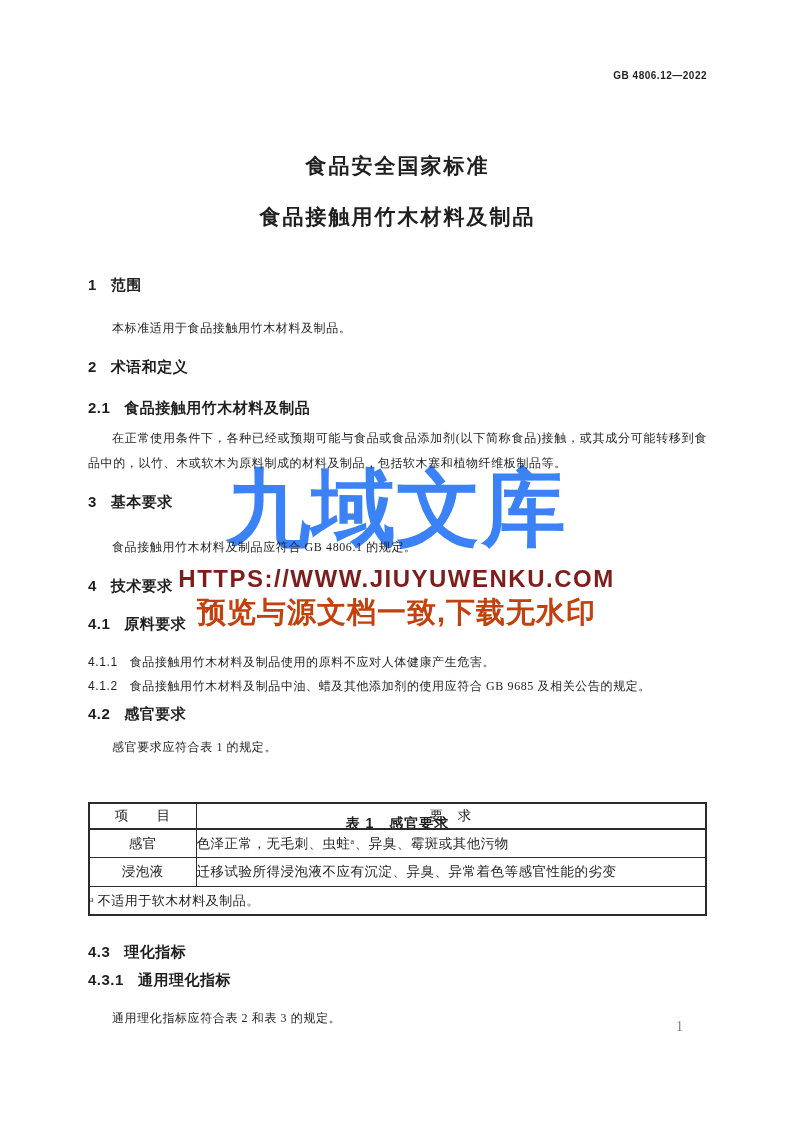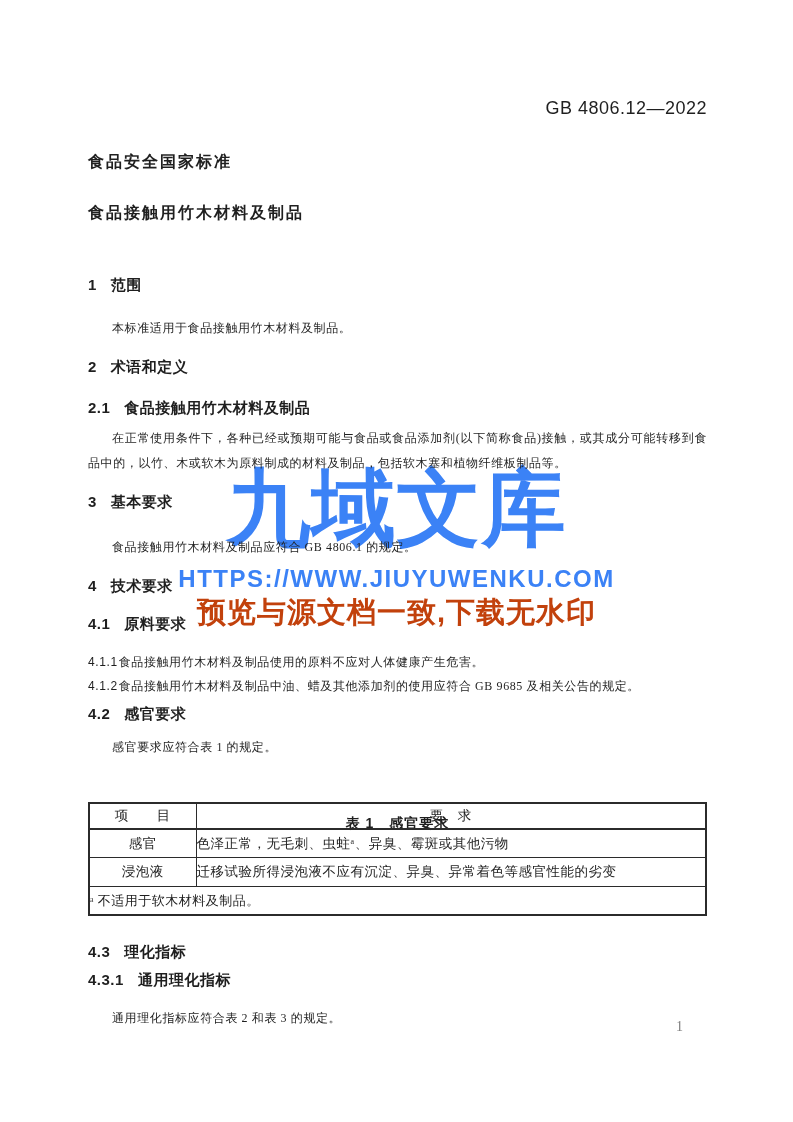--- a/index.html
+++ b/index.html
@@ -16,57 +16,57 @@
   .wm-brand{
     position:absolute;top:466px;left:50%;transform:translateX(-50%);
     font-family:"Liberation Sans","DejaVu Sans",sans-serif;
     font-weight:bold;font-size:84px;line-height:1;
     color:#3b82f6;letter-spacing:1px;white-space:nowrap;
   }
   .wm-url{
     position:absolute;top:567px;left:50%;transform:translateX(-50%);
     font-family:"Liberation Sans","DejaVu Sans",sans-serif;
     font-weight:bold;font-size:24px;line-height:1;
-    color:#3b82f6;letter-spacing:1.5px;white-space:nowrap;
+    color:#7f1d1d;letter-spacing:1.5px;white-space:nowrap;
   }
   .wm-tag{
     position:absolute;top:598px;left:50%;transform:translateX(-50%);
     font-family:"Liberation Sans","DejaVu Sans",sans-serif;
     font-weight:bold;font-size:29px;line-height:1;
     color:#c2410c;letter-spacing:1px;white-space:nowrap;
   }
   
   .content{position:absolute;left:88px;top:0;width:619px;z-index:1;}
   .docnum{
-    position:absolute;top:98px;right:0;
+    position:absolute;top:70px;right:0;
     font-family:"Liberation Sans","DejaVu Sans",sans-serif;
-    font-weight:normal;font-size:18px;letter-spacing:0.5px;white-space:nowrap;
+    font-weight:bold;font-size:10px;letter-spacing:0.5px;white-space:nowrap;
   }
   .title{
-    position:absolute;left:0;width:619px;text-align:left;
+    position:absolute;left:0;width:619px;text-align:center;
     font-family:"Liberation Sans","DejaVu Sans",sans-serif;
-    font-weight:bold;font-size:16px;letter-spacing:2px;white-space:nowrap;
+    font-weight:bold;font-size:21px;letter-spacing:2px;white-space:nowrap;
   }
   .t-line1{top:152px;}
   .t-line2{top:203px;}
   .heading{
     position:absolute;left:0;width:619px;
     font-family:"Liberation Sans","DejaVu Sans",sans-serif;
     font-weight:bold;font-size:15px;letter-spacing:0.5px;white-space:nowrap;
   }
   .heading .num{display:inline-block;margin-right:14px;font-family:"Liberation Sans","DejaVu Sans",sans-serif;}
   .para{
     position:absolute;left:0;width:619px;
     font-size:12px;line-height:25px;letter-spacing:0.6px;
     text-align:justify;
   }
   .indent{text-indent:2em;}
   .clause .num{
     font-family:"Liberation Sans","DejaVu Sans",sans-serif;
-    display:inline-block;margin-right:1px;
+    display:inline-block;margin-right:12px;
   }
   .caption{
     position:absolute;left:0;width:619px;text-align:center;
     font-family:"Liberation Sans","DejaVu Sans",sans-serif;
     font-weight:bold;font-size:14px;letter-spacing:1px;margin-top:47px;
   }
   
   table.t1{
     position:absolute;top:802px;left:0;
     width:619px;border-collapse:collapse;table-layout:fixed;

